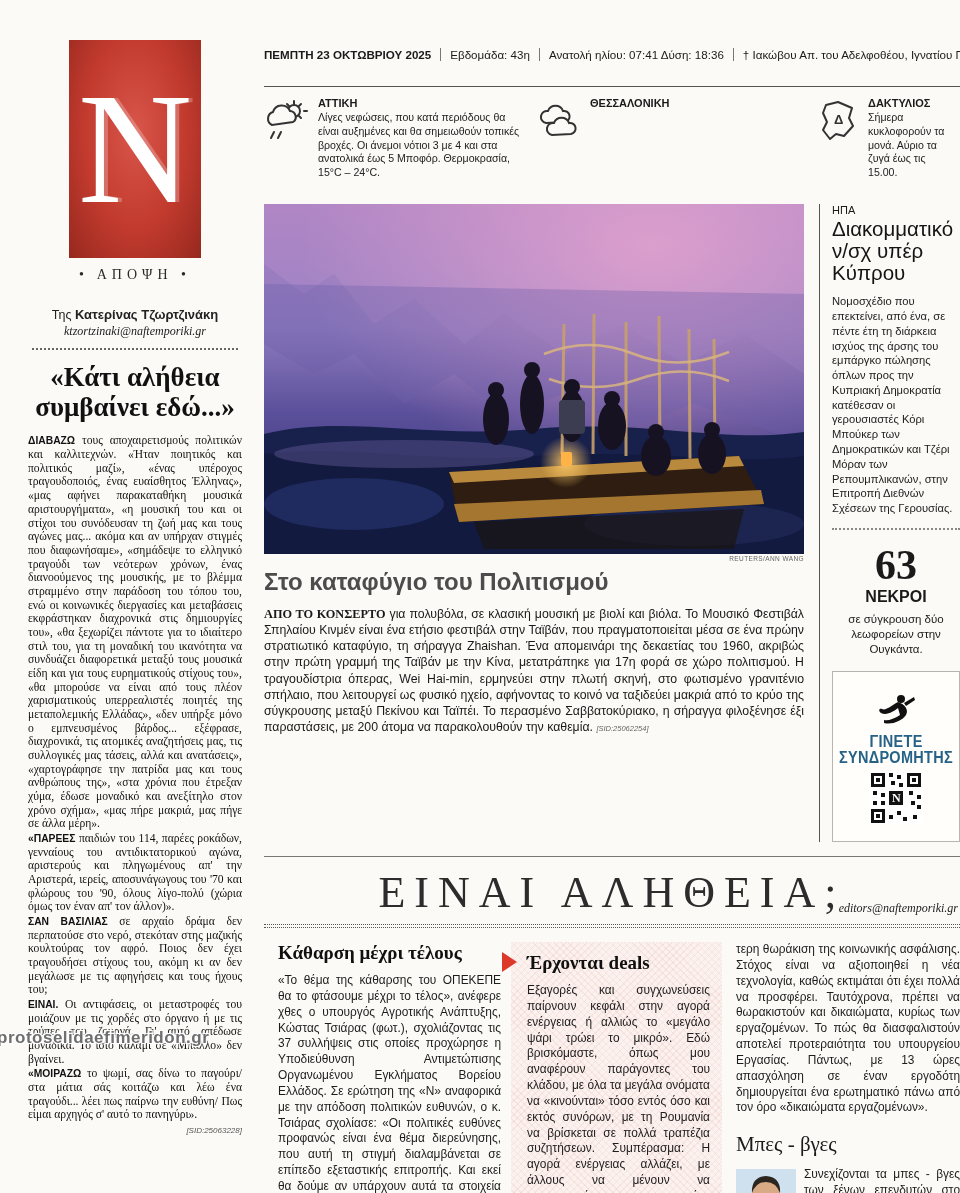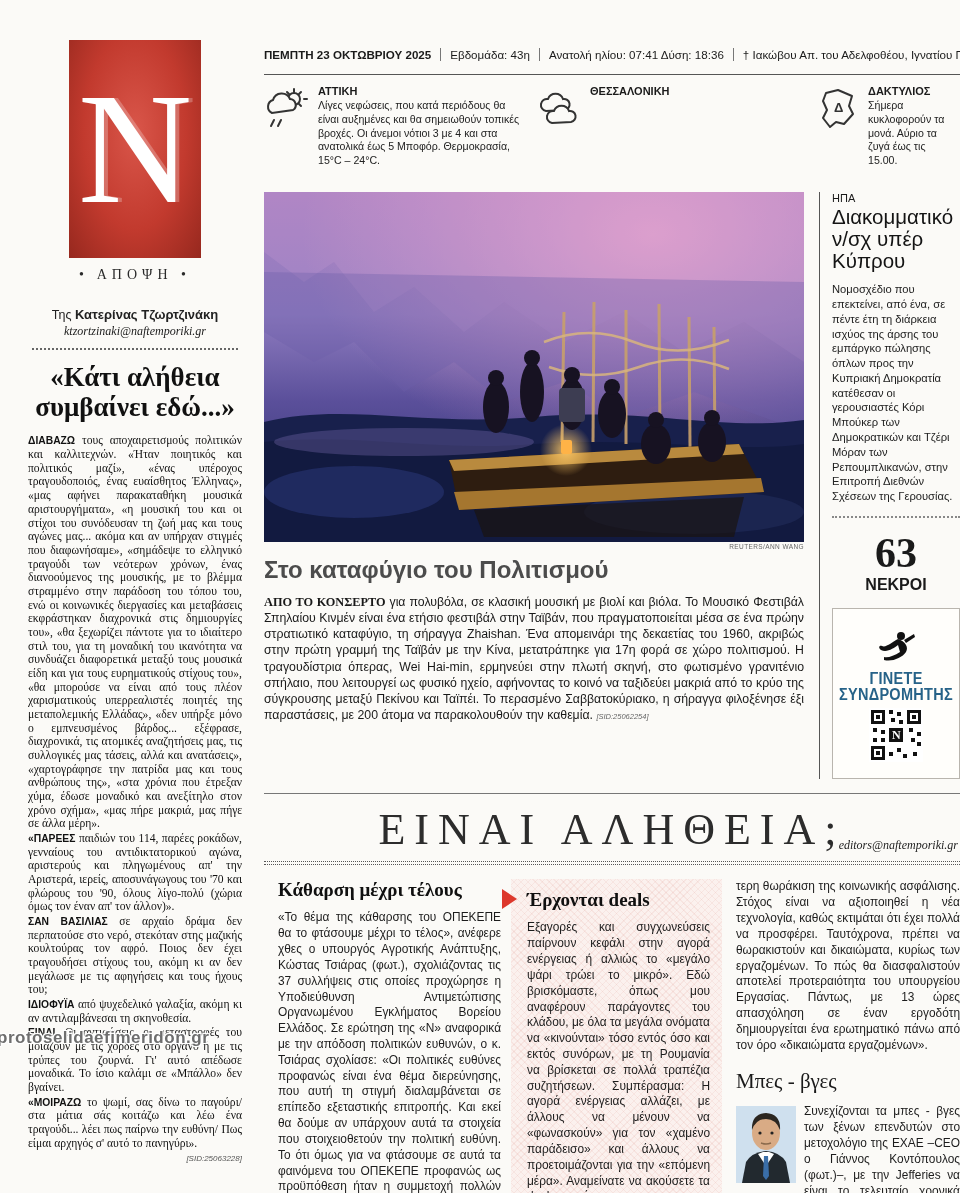--- a/index.html
+++ b/index.html
@@ -29,21 +29,21 @@
   .op-body p { font-family:"Liberation Serif",serif; font-size:11.6px; line-height:1.18; text-align:justify; margin:0 0 1px; color:#111; }
   .op-body .lead { font-family:"Liberation Sans",sans-serif; font-weight:700; font-size:10.3px; }
   .op-sid { text-align:right; font-size:8px; color:#555; font-style:italic; margin-top:4px; }
   .watermark {
     position:absolute; left:-3px; top:1028px; z-index:30;
     font-size:17px; font-weight:700; color:#6e6e6e; letter-spacing:.5px;
     text-shadow:-1px -1px 0 #fff,1px -1px 0 #fff,-1px 1px 0 #fff,1px 1px 0 #fff,0 0 4px #fff;
   }
   
   .main { position:absolute; left:264px; top:48px; width:696px; }
-  .topbar { display:flex; align-items:center; font-size:11.6px; white-space:nowrap; padding-bottom:13px; border-bottom:1px solid #555; }
+  .topbar { display:flex; align-items:center; font-size:11.6px; white-space:nowrap; padding-bottom:25px; border-bottom:1px solid #555; }
   .topbar .seg { padding:0 9px; border-left:1px solid #777; }
   .topbar .seg:first-child { border-left:none; padding-left:0; }
   .weather { display:flex; gap:10px; padding:10px 0 12px; }
   .witem { display:flex; gap:8px; }
   .witem .wicon { flex:0 0 46px; padding-top:2px; }
   .wname { font-weight:700; font-size:11px; margin-bottom:2px; }
   .wtext { font-size:10.6px; line-height:1.3; color:#222; }
   .w-att { width:262px; } .w-the { width:268px; } .w-dak { width:136px; }
 
   .content-row { display:flex; margin-top:12px; }
@@ -105,21 +105,20 @@
       <span>Της</span>
       <b>Κατερίνας Τζωρτζινάκη</b>
     </div>
     <div class="email-line">ktzortzinaki@naftemporiki.gr</div>
     <div class="dotrule"></div>
     <h1 class="op-title">«Κάτι αλήθεια συμβαίνει εδώ...»</h1>
     <div class="op-body">
       <p><b class="lead">ΔΙΑΒΑΖΩ</b> <span>τους αποχαιρετισμούς πολιτικών και καλλιτεχνών. «Ήταν ποιητικός και πολιτικός μαζί», «ένας υπέροχος τραγουδοποιός, ένας ευαίσθητος Έλληνας», «μας αφήνει παρακαταθήκη μουσικά αριστουργήματα», «η μουσική του και οι στίχοι του συνόδευσαν τη ζωή μας και τους αγώνες μας... ακόμα και αν υπήρχαν στιγμές που διαφωνήσαμε», «σημάδεψε το ελληνικό τραγούδι των νεότερων χρόνων, ένας διανοούμενος της μουσικής, με το βλέμμα στραμμένο στην παράδοση του τόπου του, ενώ οι κοινωνικές διεργασίες και μεταβάσεις εκφράστηκαν διαχρονικά στις δημιουργίες του», «θα ξεχωρίζει πάντοτε για το ιδιαίτερο στιλ του, για τη μοναδική του ικανότητα να συνδυάζει διαφορετικά μεταξύ τους μουσικά είδη και για τους ευρηματικούς στίχους του», «θα μπορούσε να είναι από τους πλέον χαρισματικούς υπερρεαλιστές ποιητές της μεταπολεμικής Ελλάδας», «δεν υπήρξε μόνο ο εμπνευσμένος βάρδος... εξέφρασε, διαχρονικά, τις ατομικές αναζητήσεις μας, τις συλλογικές μας τάσεις, αλλά και ανατάσεις», «χαρτογράφησε την πατρίδα μας και τους ανθρώπους της», «στα χρόνια που έτρεξαν χύμα, έδωσε μοναδικό και ανεξίτηλο στον χρόνο σχήμα», «μας πήρε μακριά, μας πήγε σε άλλα μέρη».</span></p>
       <p><b class="lead">«ΠΑΡΕΕΣ</b> <span>παιδιών του 114, παρέες ροκάδων, γενναίους του αντιδικτατορικού αγώνα, αριστερούς και πληγωμένους απ' την Αριστερά, ιερείς, αποσυνάγωγους του '70 και φλώρους του '90, όλους λίγο-πολύ (χώρια όμως τον έναν απ' τον άλλον)».</span></p>
       <p><b class="lead">ΣΑΝ ΒΑΣΙΛΙΑΣ</b> <span>σε αρχαίο δράμα δεν περπατούσε στο νερό, στεκόταν στης μαζικής κουλτούρας τον αφρό. Ποιος δεν έχει τραγουδήσει στίχους του, ακόμη κι αν δεν μεγάλωσε με τις αφηγήσεις και τους ήχους του;</span></p>
-      <p><b class="lead">ΙΔΙΟΦΥΪΑ</b> <span>από ψυχεδελικό γαλαξία, ακόμη κι αν αντιλαμβάνεσαι τη σκηνοθεσία.</span></p>
       <p><b class="lead">ΕΙΝΑΙ.</b> <span>Οι αντιφάσεις, οι μεταστροφές του μοιάζουν με τις χορδές στο όργανο ή με τις τρύπες του ζουρνά. Γι' αυτό απέδωσε μοναδικά. Το ίσιο καλάμι σε «Μπάλλο» δεν βγαίνει.</span></p>
       <p><b class="lead">«ΜΟΙΡΑΖΩ</b> <span>το ψωμί, σας δίνω το παγούρι/ στα μάτια σάς κοιτάζω και λέω ένα τραγούδι... λέει πως παίρνω την ευθύνη/ Πως είμαι αρχηγός σ' αυτό το πανηγύρι».</span></p>
     </div>
     <div class="op-sid">[SID:25063228]</div>
   </div>
 
   <div class="watermark">protoselidaefimeridon.gr</div>
 
   <div class="main">
 
@@ -242,20 +241,21 @@
       </div>
 
       <div class="sidebar">
         <div class="kicker">ΗΠΑ</div>
         <div class="sb-title">Διακομματικό ν/σχ υπέρ Κύπρου</div>
         <div class="sb-body">Νομοσχέδιο που επεκτείνει, από ένα, σε πέντε έτη τη διάρκεια ισχύος της άρσης του εμπάργκο πώλησης όπλων προς την Κυπριακή Δημοκρατία κατέθεσαν οι γερουσιαστές Κόρι Μπούκερ των Δημοκρατικών και Τζέρι Μόραν των Ρεπουμπλικανών, στην Επιτροπή Διεθνών Σχέσεων της Γερουσίας.</div>
         <div class="sb-dotrule"></div>
         <div class="stat">
           <div class="stat-num">63</div>
           <div class="stat-label">ΝΕΚΡΟΙ</div>
+          <div class="stat-cap">σε σύγκρουση δύο λεωφορείων στην Ουγκάντα.</div>
         </div>
         <div class="sub-box">
           <svg width="44" height="34" viewBox="0 0 44 34">
             <g fill="#111">
               <circle cx="27" cy="6" r="4"></circle>
               <path d="M24 9 C18 12 12 18 8 16 C5 15 4 18 7 20 C13 23 20 18 24 15 L26 22 C20 26 14 28 10 27 L10 30 C18 32 28 28 32 22 C35 17 31 11 24 9Z"></path>
               <path d="M30 10 L40 4 L41 7 L32 13Z"></path>
             </g>
           </svg>
           <div class="sub-text" style="color:#266288">

